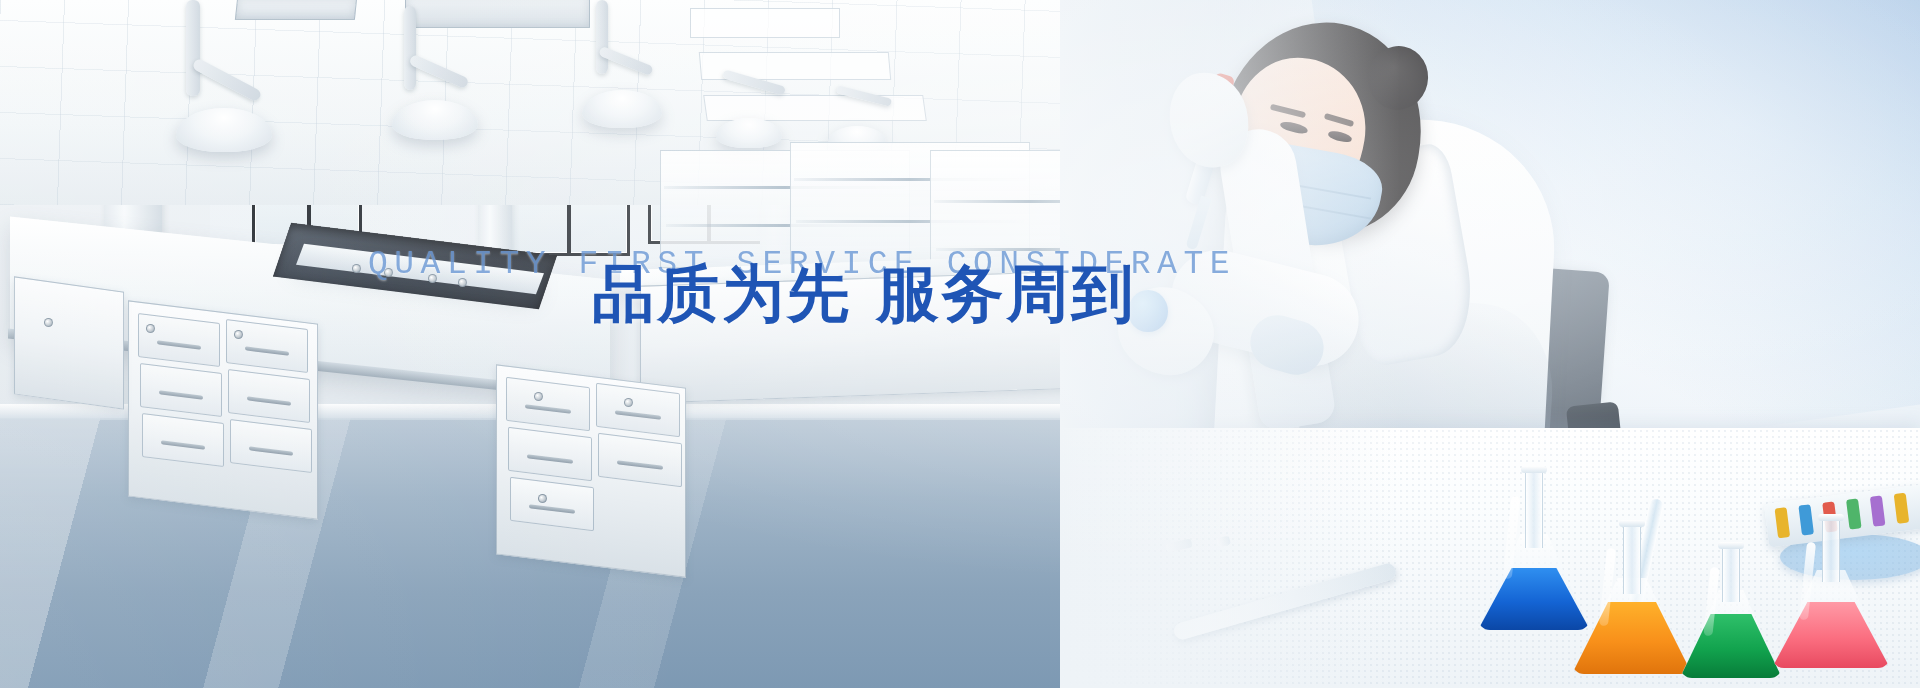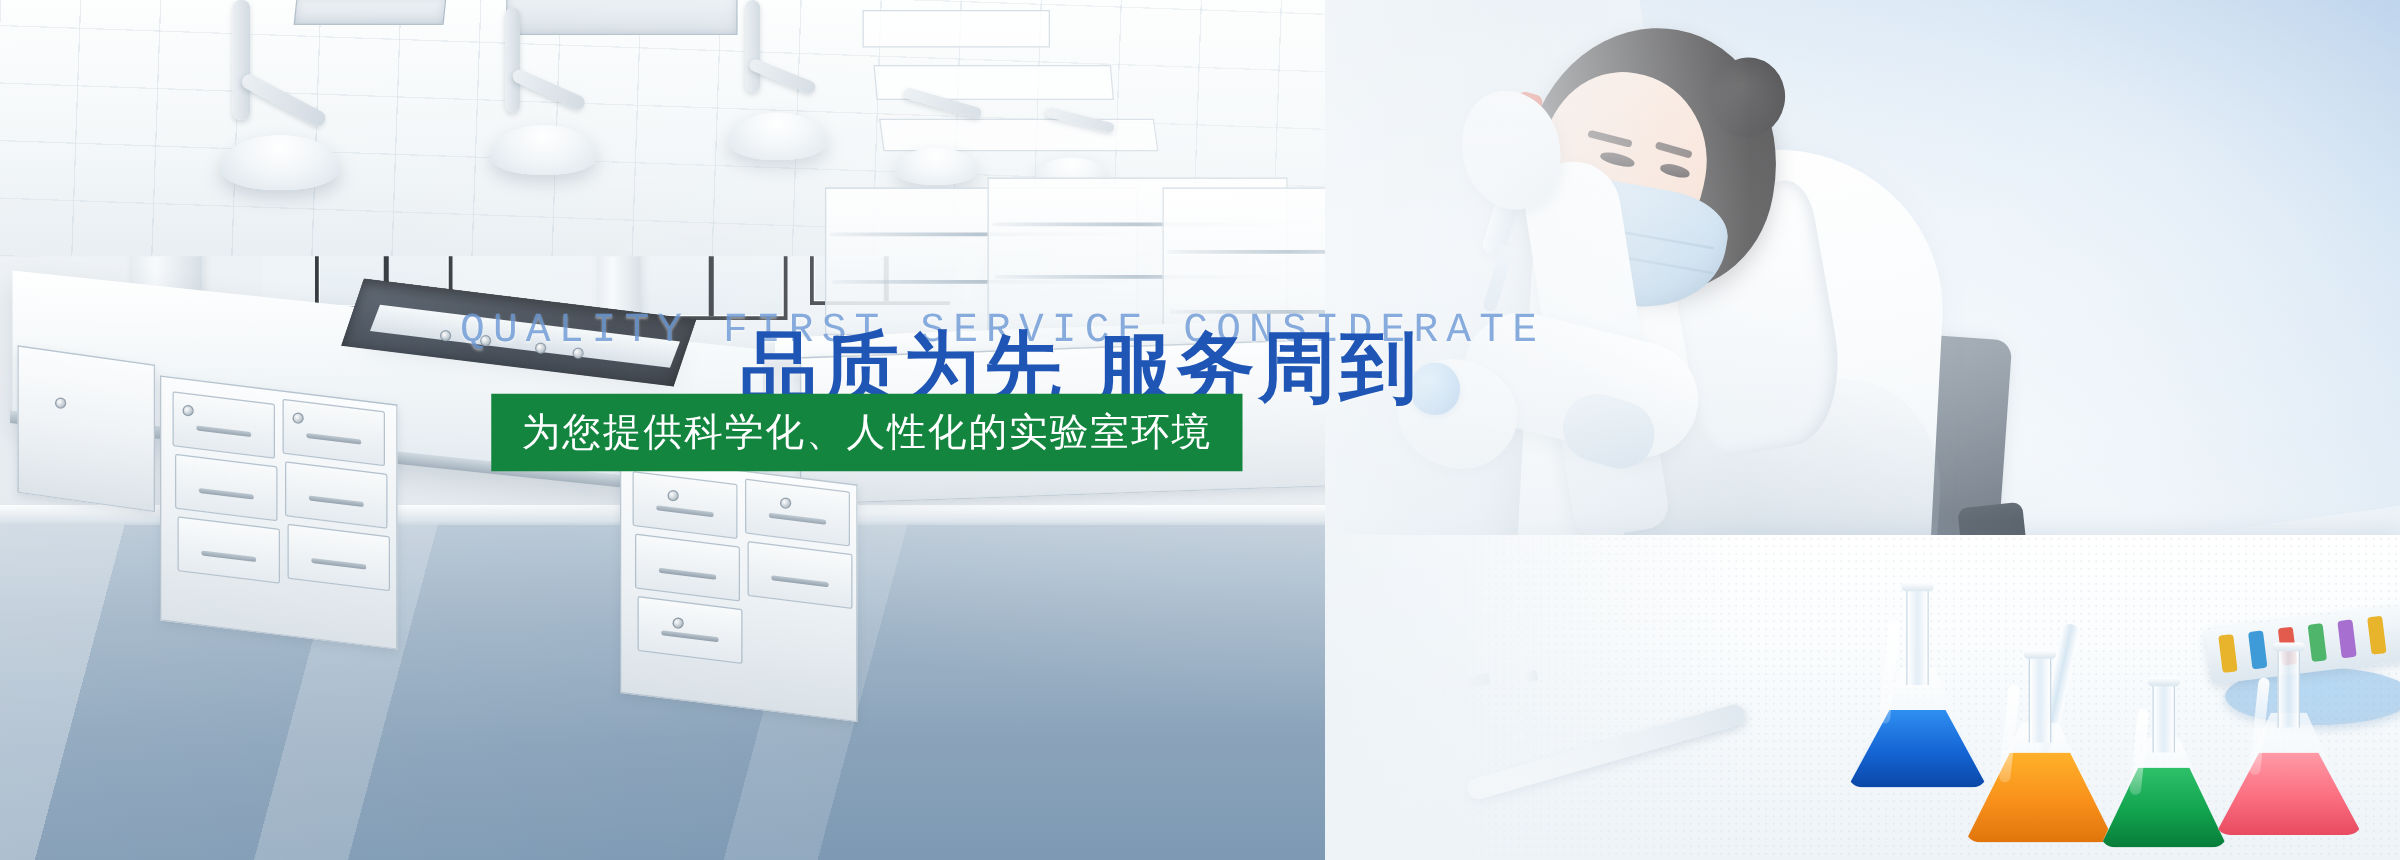--- a/index.html
+++ b/index.html
@@ -634,18 +634,15 @@
 
     <div class="global-light"></div>
   </div>
 
   <div class="copy">
 
     <div class="eng-line">QUALITY FIRST SERVICE CONSIDERATE</div>
 
     <div class="cn-head">品质为先 服务周到</div>
 
-    <div class="green-bar">
-      <span class="green-bar-text">为您提供科学化、人性化的实验室环境</span>
-    </div>
 
   </div>
 </div>
 
 </body></html>

